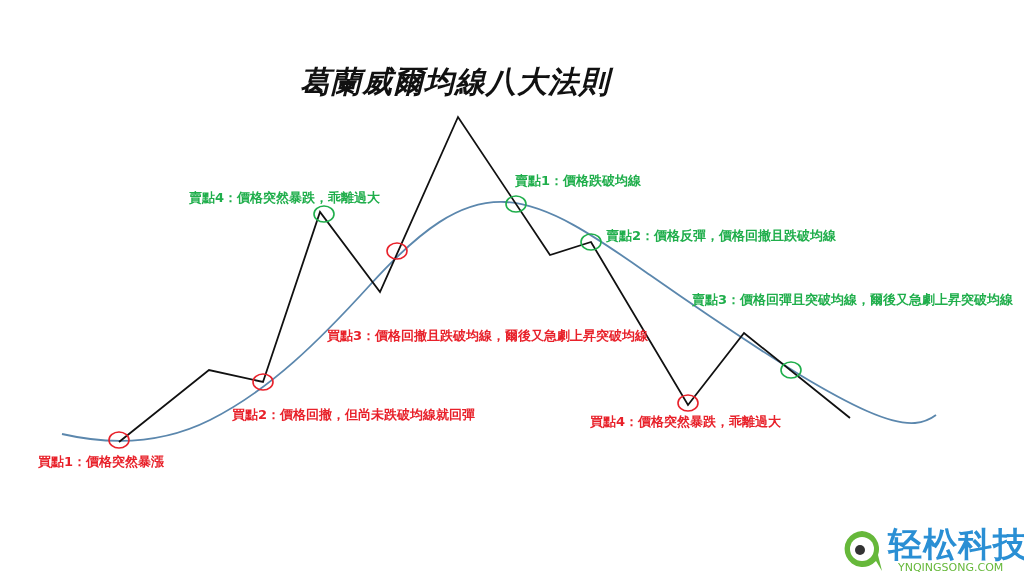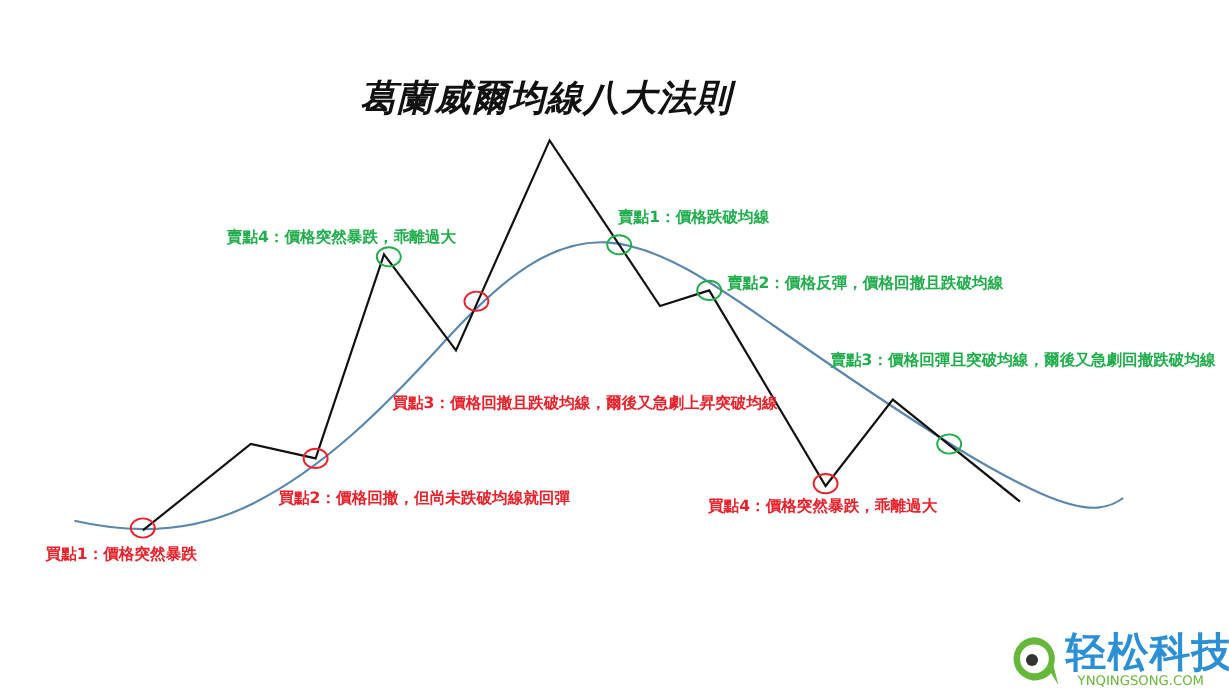--- a/index.html
+++ b/index.html
@@ -32,28 +32,28 @@
   <ellipse cx="263" cy="382" rx="10" ry="8" fill="none" stroke="#e8212a" stroke-width="1.6"></ellipse>
   <ellipse cx="397" cy="251" rx="10" ry="8" fill="none" stroke="#e8212a" stroke-width="1.6"></ellipse>
   <ellipse cx="688" cy="403" rx="10" ry="8" fill="none" stroke="#e8212a" stroke-width="1.6"></ellipse>
 
   <ellipse cx="516" cy="204" rx="10" ry="8" fill="none" stroke="#1fae4b" stroke-width="1.6"></ellipse>
   <ellipse cx="591" cy="242" rx="10" ry="8" fill="none" stroke="#1fae4b" stroke-width="1.6"></ellipse>
   <ellipse cx="791" cy="370" rx="10" ry="8" fill="none" stroke="#1fae4b" stroke-width="1.6"></ellipse>
   <ellipse cx="324" cy="214" rx="10" ry="8" fill="none" stroke="#1fae4b" stroke-width="1.6"></ellipse>
 </svg>
 
-<div class="lbl buy" style="left:38px; top:453px;">買點1：價格突然暴跌</div>
+<div class="lbl buy" style="left:38px; top:453px;">買點1：價格突然暴漲</div>
 <div class="lbl buy" style="left:232px; top:406px;">買點2：價格回撤，但尚未跌破均線就回彈</div>
 <div class="lbl buy" style="left:327px; top:327px;">買點3：價格回撤且跌破均線，爾後又急劇上昇突破均線</div>
 <div class="lbl buy" style="left:590px; top:413px;">買點4：價格突然暴跌，乖離過大</div>
 
 <div class="lbl sell" style="left:515px; top:172px;">賣點1：價格跌破均線</div>
 <div class="lbl sell" style="left:606px; top:227px;">賣點2：價格反彈，價格回撤且跌破均線</div>
-<div class="lbl sell" style="left:692px; top:291px;">賣點3：價格回彈且突破均線，爾後又急劇回撤跌破均線</div>
+<div class="lbl sell" style="left:692px; top:291px;">賣點3：價格回彈且突破均線，爾後又急劇上昇突破均線</div>
 <div class="lbl sell" style="left:189px; top:189px;">賣點4：價格突然暴跌，乖離過大</div>
 
 <div class="logo">
   <svg width="48" height="49" viewBox="0 0 48 49" style="position:absolute;left:0;top:0;">
     <path d="M24,6 A18,18 0 1 0 38,36 L44,46 L40,30 A18,18 0 0 0 24,6 Z" fill="#66b83a"></path>
     <circle cx="24" cy="24" r="12" fill="#ffffff"></circle>
     <circle cx="22" cy="25" r="5" fill="#333"></circle>
   </svg>
   <div class="logo-text">轻松科技</div>
   <div class="logo-sub">YNQINGSONG.COM</div>

